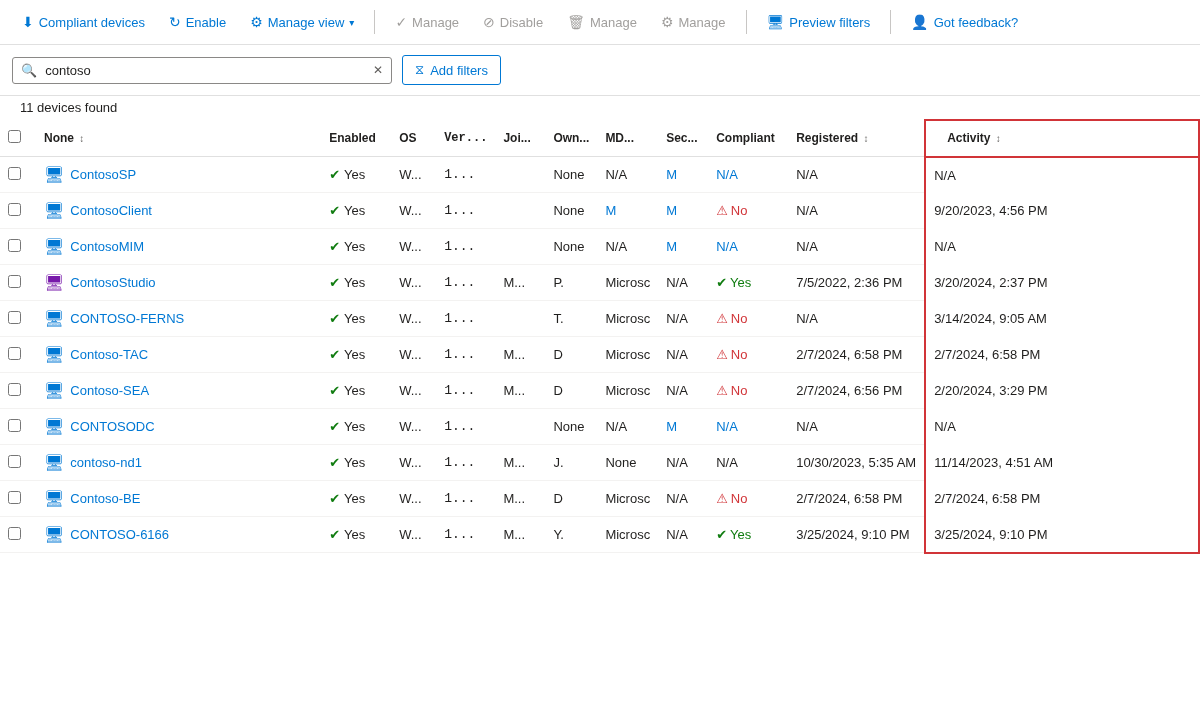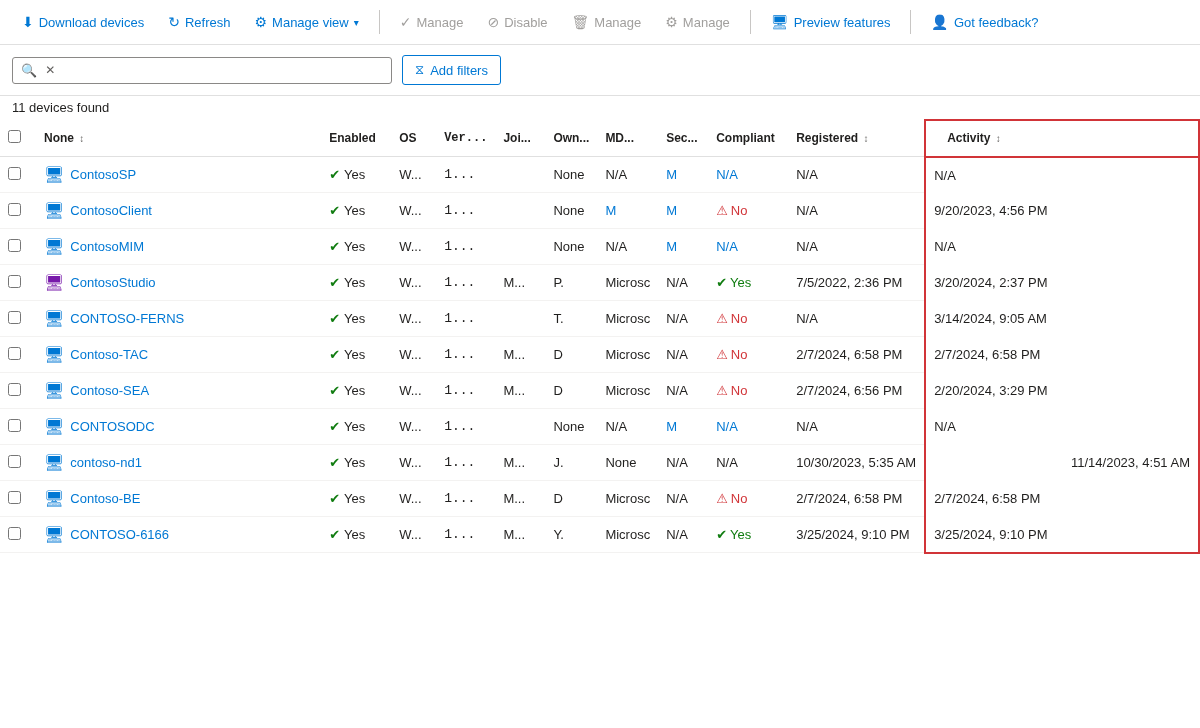--- a/index.html
+++ b/index.html
@@ -72,21 +72,21 @@
       border: 1px solid #0078d4;
       background: #fff;
       color: #0078d4;
       border-radius: 3px;
       cursor: pointer;
       font-size: 13px;
     }
 
     
     .device-count {
-      padding: 4px 12px;
+      padding: 4px 20px;
       font-size: 13px;
       color: #201f1e;
     }
 
     
     .table-container {
       overflow-x: auto;
     }
     table {
       width: 100%;
@@ -148,25 +148,25 @@
     .compliant-yes { color: #107c10; display: flex; align-items: center; gap: 3px; }
     .compliant-na { color: #0078d4; }
     input[type="checkbox"] { cursor: pointer; }
   </style>
 </head>
 <body>
 
 <div class="toolbar">
   <button class="toolbar-btn">
     <span class="icon">⬇</span>
-    <span>Download devices</span>
+    <span>Compliant devices</span>
   </button>
   <button class="toolbar-btn">
     <span class="icon">↻</span>
-    <span>Refresh</span>
+    <span>Enable</span>
   </button>
   <button class="toolbar-btn">
     <span class="icon">⚙</span>
     <span>Manage view</span>
     <span style="font-size:10px;">▾</span>
   </button>
   <div class="toolbar-divider"></div>
   <button class="toolbar-btn disabled-btn">
     <span class="icon">✓</span>
     <span>Manage</span>
@@ -179,32 +179,33 @@
     <span class="icon">🗑</span>
     <span>Manage</span>
   </button>
   <button class="toolbar-btn disabled-btn">
     <span class="icon">⚙</span>
     <span>Manage</span>
   </button>
   <div class="toolbar-divider"></div>
   <button class="toolbar-btn">
     <span class="icon">🖥</span>
-    <span>Preview features</span>
+    <span>Preview filters</span>
   </button>
   <div class="toolbar-divider"></div>
   <button class="toolbar-btn">
     <span class="icon">👤</span>
     <span>Got feedback?</span>
   </button>
 </div>
 
 <div class="search-area">
   <div class="search-box">
     <span style="color:#605e5c;">🔍</span>
+    <input type="text" value="contoso" style="">
     <button class="search-clear">✕</button>
   </div>
   <button class="add-filters-btn">
     <span>⧖</span>
     <span>Add filters</span>
   </button>
 </div>
 
 <div class="device-count">
   <span>11 devices found</span>
@@ -428,21 +429,21 @@
             <span class="status-yes"><span style="color:#107c10;">✔</span> Yes</span>
           </td>
           <td class="col-os">W...</td>
           <td class="col-ver">1...</td>
           <td class="col-joi">M...</td>
           <td class="col-own">J.</td>
           <td class="col-md">None</td>
           <td class="col-sec">N/A</td>
           <td class="col-compliant">N/A</td>
           <td class="col-registered">10/30/2023, 5:35 AM</td>
-          <td class="col-activity" style="border-left: 2px solid rgb(209, 52, 56); border-right: 2px solid rgb(209, 52, 56); border-top: none; border-bottom: none; text-align: right;">11/14/2023, 4:51 AM</td>
+          <td class="col-activity" style="border-left: 2px solid rgb(209, 52, 56); border-right: 2px solid rgb(209, 52, 56); border-top: none; border-bottom: none;">11/14/2023, 4:51 AM</td>
         </tr>
         <tr>
           <td class="col-check"><input type="checkbox" style=""></td>
           <td class="col-name">
             <a href="#" class="device-link" style="display:flex;align-items:center;gap:6px;">
     <span style="color:#0078d4;font-size:16px;">🖥</span>Contoso-BE</a>
           </td>
           <td class="col-enabled">
             <span class="status-yes"><span style="color:#107c10;">✔</span> Yes</span>
           </td>

